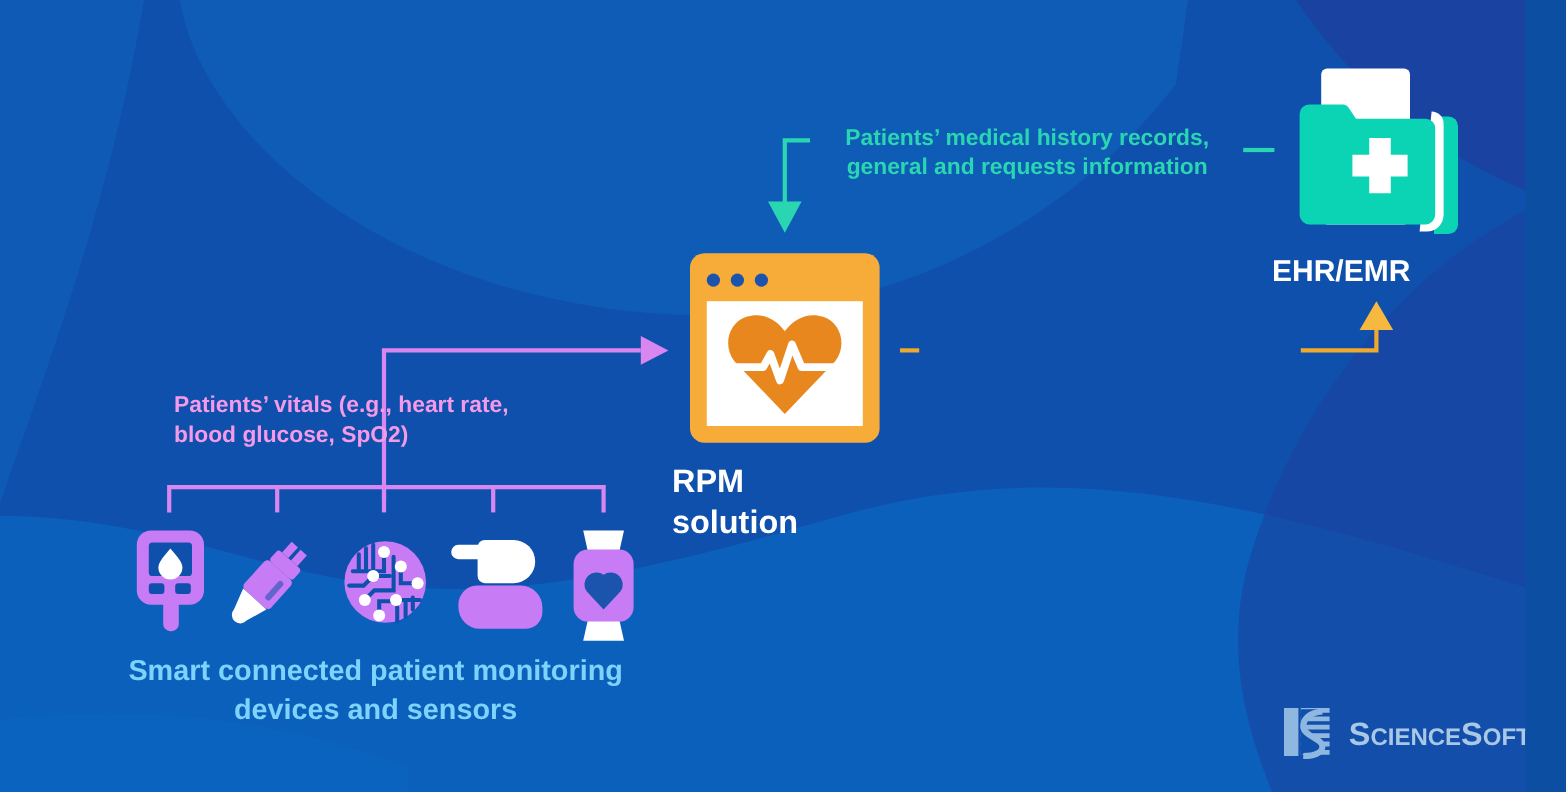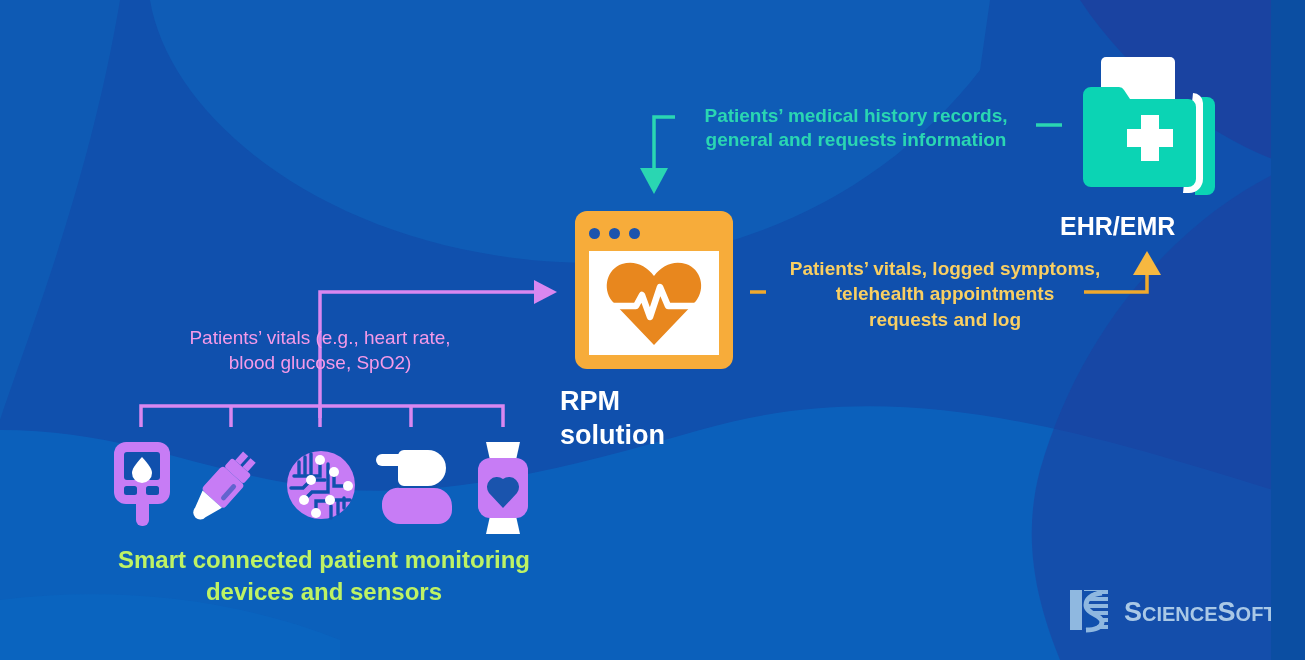--- a/index.html
+++ b/index.html
@@ -40,24 +40,24 @@
   #teal-text{
     left:686px;top:104px;width:340px;color:#2ad6b2;font-size:19px;
     font-weight:bold;line-height:1.28;text-align:center;
   }
   #orange-text{
     left:770px;top:256px;width:350px;color:#f9cf62;font-size:19px;
     font-weight:bold;line-height:1.33;text-align:center;
   }
   #pink-text{
     left:145px;top:326px;width:350px;color:#f59ae8;font-size:19px;
-    font-weight:normal;line-height:1.30;text-align:center;
+    font-weight:bold;line-height:1.30;
   }
   #devices-label{
-    left:84px;top:544px;width:480px;text-align:center;color:#bef264;
+    left:73px;top:544px;width:480px;text-align:center;color:#7dd3fc;
     font-size:24px;font-weight:bold;line-height:1.33;
   }
 
   
   .device{position:absolute;top:440px;width:64px;height:90px;}
   #dev-0{left:110px;}
   #dev-1{left:190px;}
   #dev-2{left:288px;left:286px;}
   #dev-3{left:380px;}
   #dev-4{left:472px;}
@@ -106,25 +106,20 @@
       <line x1="320" y1="406" x2="320" y2="427" stroke="#d987f0" stroke-width="3.5"></line>
       <line x1="411" y1="406" x2="411" y2="427" stroke="#d987f0" stroke-width="3.5"></line>
     </g>
   </svg>
 
   <div class="node" id="teal-text">
     <div>Patients’ medical history records,</div>
     <div>general and requests information</div>
   </div>
 
-  <div class="node" id="orange-text">
-    <div>Patients’ vitals, logged symptoms,</div>
-    <div>telehealth appointments</div>
-    <div>requests and log</div>
-  </div>
 
   <div class="node" id="pink-text">
     <div>Patients’ vitals (e.g., heart rate,</div>
     <div>blood glucose, SpO2)</div>
   </div>
 
   <div class="node" id="rpm-box">
     <div class="win">
       <div class="win-dots">
         <i></i>

